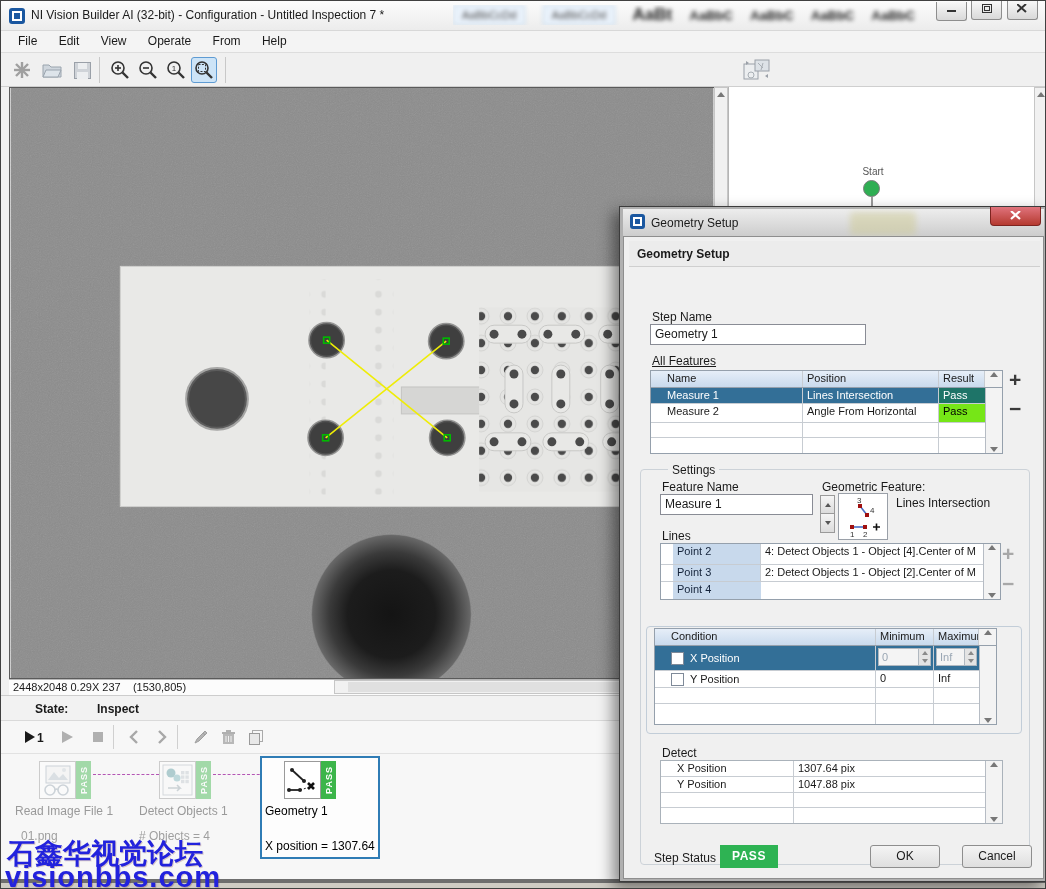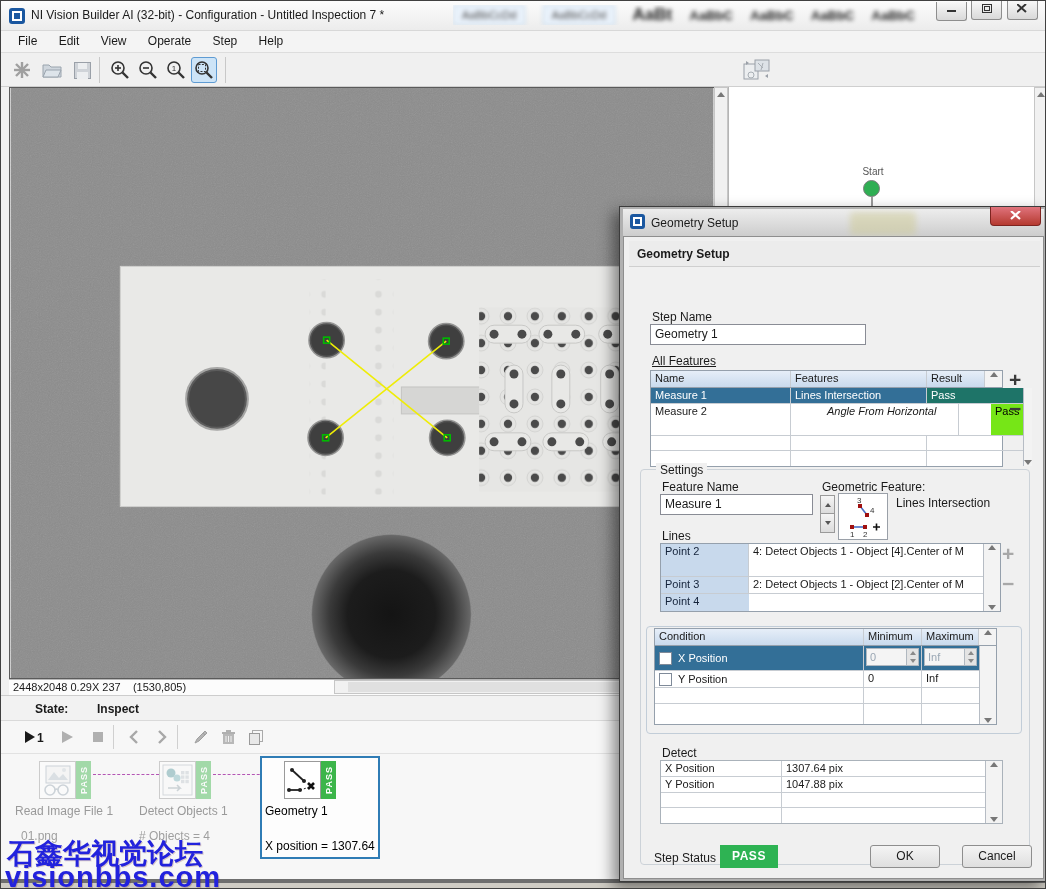--- a/index.html
+++ b/index.html
@@ -108,21 +108,21 @@
                background:linear-gradient(#e0737c,#b53a30); border:1px solid #7e2420;
                border-top:none; border-radius:0 0 4px 4px; text-align:center; }
   #dlg-content { left:3px; top:29px; width:421px; height:643px; background:#f0f0f0;
                  border:1px solid #8e8e8e; }
   #dlg-header { left:5px; top:4px; width:411px; height:26px; background:#ececec;
                 border-bottom:1px solid #cfcfcf; font-weight:bold; padding:6px 8px; }
   .lbl { position:absolute; }
   .txt { position:absolute; background:#fff; border:1px solid #898c95; padding:2px 4px; }
 
   .vtable { position:absolute; border:1px solid #95a0ac; background:#fff; font-size:11px; }
-  .vrow { display:flex; border-bottom:1px solid #c7ccd2; }
+  .vrow { display:flex; border-bottom:1px solid #c7ccd2;padding-left:12px; }
   .vrow:last-child { border-bottom:none; }
   .vhead { background:linear-gradient(#e6eef8,#c9daed); border-bottom:1px solid #95a0ac; }
   .vcell { padding:1px 4px; border-right:1px solid #c7ccd2; overflow:hidden; white-space:nowrap; }
   .vcell:last-child { border-right:none; }
   .selrow { background:#336f97; color:#fff; }
   .scrollcol { width:17px; background:#f3f3f3; border-left:1px solid #b6bcc4;
                display:flex; flex-direction:column; justify-content:space-between; padding:1px 0; }
   .pass-cell-sel { background:#1e7468; color:#fff; }
   .pass-cell { background:#76e617; color:#000; }
   .pm { position:absolute; font-size:21px; font-weight:bold; color:#3a3a3a; line-height:18px; }
@@ -187,21 +187,21 @@
             <path d="M0 0 L9 8 M9 0 L0 8" stroke="#333" stroke-width="2"></path>
           </svg></span>
     </div>
   </div>
 
   <div class="abs" id="menubar">
     <span class="menu-item">File</span>
     <span class="menu-item">Edit</span>
     <span class="menu-item">View</span>
     <span class="menu-item">Operate</span>
-    <span class="menu-item">Step</span>
+    <span class="menu-item">From</span>
     <span class="menu-item">Help</span>
   </div>
 
   <div class="abs" id="toolbar">
     <div class="tbtn" style="left:8px;">
       <svg width="18" height="18">
           <g stroke="#a0a0a0" stroke-width="2.4">
         <line x1="9" y1="1" x2="9" y2="17"></line>
             <line x1="1" y1="9" x2="17" y2="9"></line>
         <line x1="3" y1="3" x2="15" y2="15"></line>
@@ -536,36 +536,36 @@
     <div class="abs" id="dlg-content">
       <div class="abs" id="dlg-header">Geometry Setup</div>
 
       <div class="lbl" style="left:28px; top:73px;">Step Name</div>
       <div class="txt" style="left:26px; top:87px; width:216px; height:21px;">Geometry 1</div>
 
       <div class="lbl" style="left:28px; top:117px;text-decoration:underline;">All Features</div>
       <div class="vtable" style="left:26px; top:133px; width:353px;">
         <div class="vrow vhead" style="height:17px;">
           <div class="vcell" style="width:140px;">Name</div>
-          <div class="vcell" style="width:136px;">Features</div>
+          <div class="vcell" style="width:136px;">Position</div>
           <div class="vcell" style="flex:1;">Result</div>
           <div class="scrollcol" style="border-left:none;">
               <div class="tri-up" style="margin:0 auto;"></div>
             </div>
         </div>
         <div style="display:flex;">
           <div style="flex:1;">
             <div class="vrow selrow" style="height:16px;">
               <div class="vcell" style="width:140px;">Measure 1</div>
               <div class="vcell" style="width:136px;">Lines Intersection</div>
               <div class="vcell pass-cell-sel" style="flex:1;">Pass</div>
             </div>
-            <div class="vrow" style="height:32px;gap:32px;">
+            <div class="vrow" style="height:19px;">
               <div class="vcell" style="width:140px;">Measure 2</div>
-              <div class="vcell" style="width:136px;font-style:italic;">Angle From Horizontal</div>
+              <div class="vcell" style="width:136px;">Angle From Horizontal</div>
               <div class="vcell pass-cell" style="flex:1;">Pass</div>
             </div>
             <div class="vrow" style="height:15px;">
               <div class="vcell" style="width:140px;"></div>
                 <div class="vcell" style="width:136px;"></div>
                 <div class="vcell" style="flex:1;"></div>
             </div>
             <div class="vrow" style="height:15px;">
               <div class="vcell" style="width:140px;"></div>
                 <div class="vcell" style="width:136px;"></div>
@@ -575,21 +575,21 @@
           <div class="scrollcol" style="width:17px;">
             <div></div>
               <div class="tri-down" style="margin:0 auto;"></div>
           </div>
         </div>
       </div>
       <div class="pm" style="left:385px; top:134px;">+</div>
       <div class="pm" style="left:385px; top:163px;">−</div>
 
       <div class="groupbox" style="left:16px; top:232px; width:390px; height:396px;"></div>
-      <div class="legend" style="left:32px; top:226px;">Settings</div>
+      <div class="legend" style="left:44px; top:226px;">Settings</div>
 
       <div class="lbl" style="left:38px; top:243px;">Feature Name</div>
       <div class="txt" style="left:36px; top:257px; width:153px; height:21px;">Measure 1</div>
 
       <div class="lbl" style="left:198px; top:243px;">Geometric Feature:</div>
       <div class="spinbtns" style="left:196px; top:258px;">
         <div class="sb">
             <div class="spin-tri-up"></div>
           </div>
         <div class="sb" style="border-top:none;">
@@ -614,21 +614,21 @@
               <text x="31" y="19">4</text>
             </g>
         </svg>
       </div>
       <div class="lbl" style="left:272px; top:259px;">Lines Intersection</div>
 
       <div class="lbl" style="left:38px; top:292px;">Lines</div>
       <div class="vtable" style="left:36px; top:306px; width:341px;">
         <div style="display:flex;">
           <div style="flex:1;">
-            <div class="vrow" style="height:33px;">
+            <div class="vrow" style="height:21px;">
               <div class="vcell pointcell" style="width:88px;">Point 2</div>
               <div class="vcell" style="flex:1;">4: Detect Objects 1 - Object [4].Center of M</div>
             </div>
             <div class="vrow" style="height:17px;">
               <div class="vcell pointcell" style="width:88px;">Point 3</div>
               <div class="vcell" style="flex:1;">2: Detect Objects 1 - Object [2].Center of M</div>
             </div>
             <div class="vrow" style="height:17px;">
               <div class="vcell pointcell" style="width:88px;">Point 4</div>
             </div>

